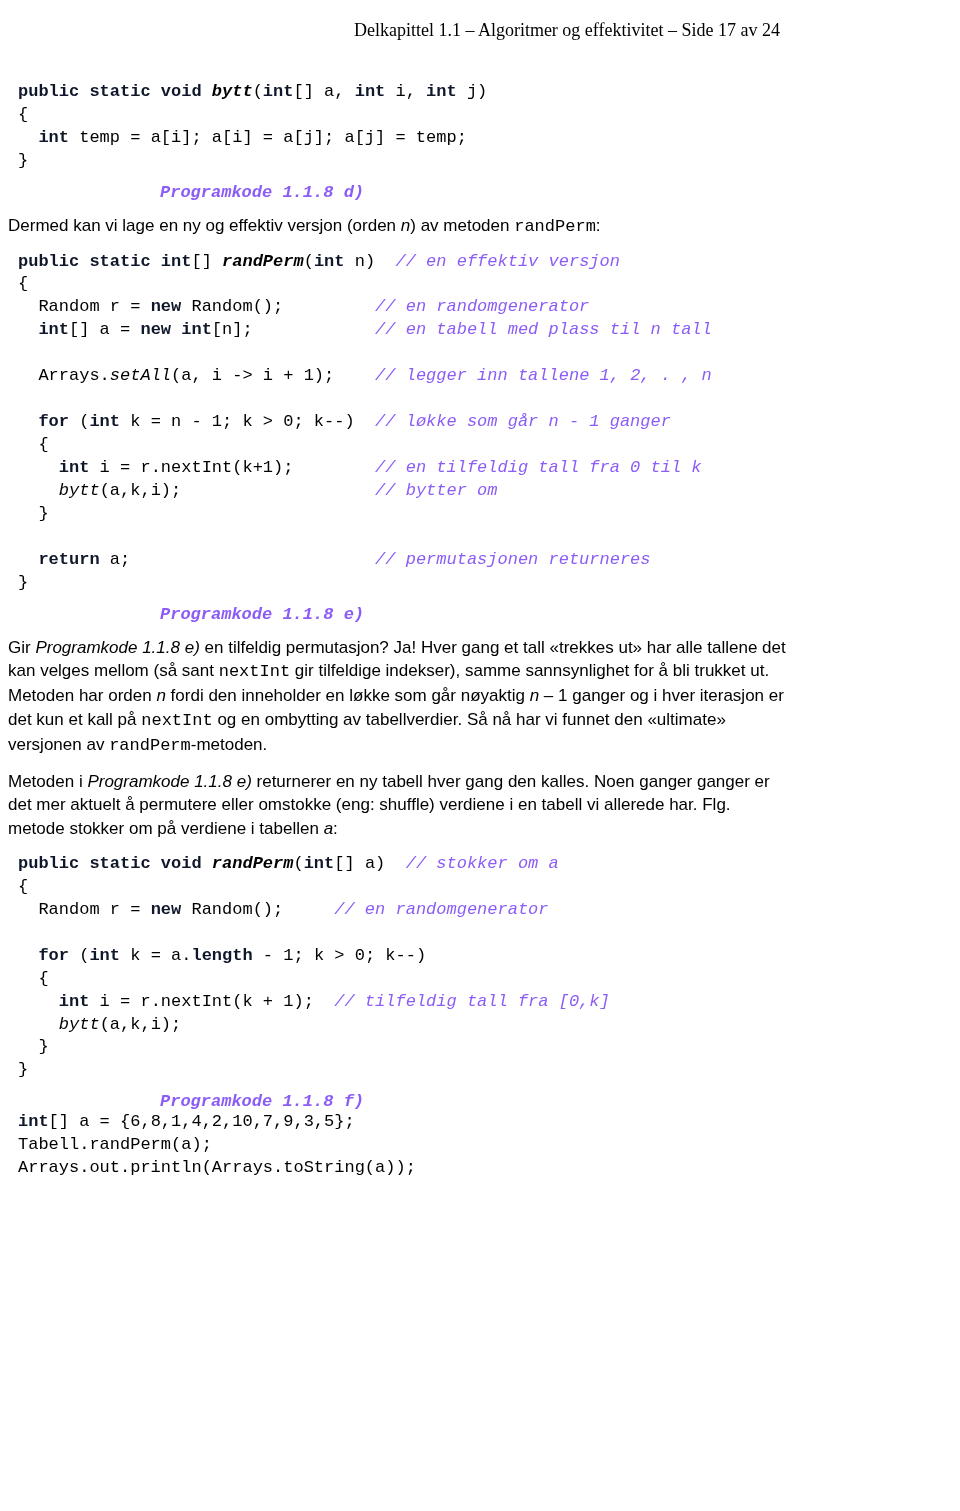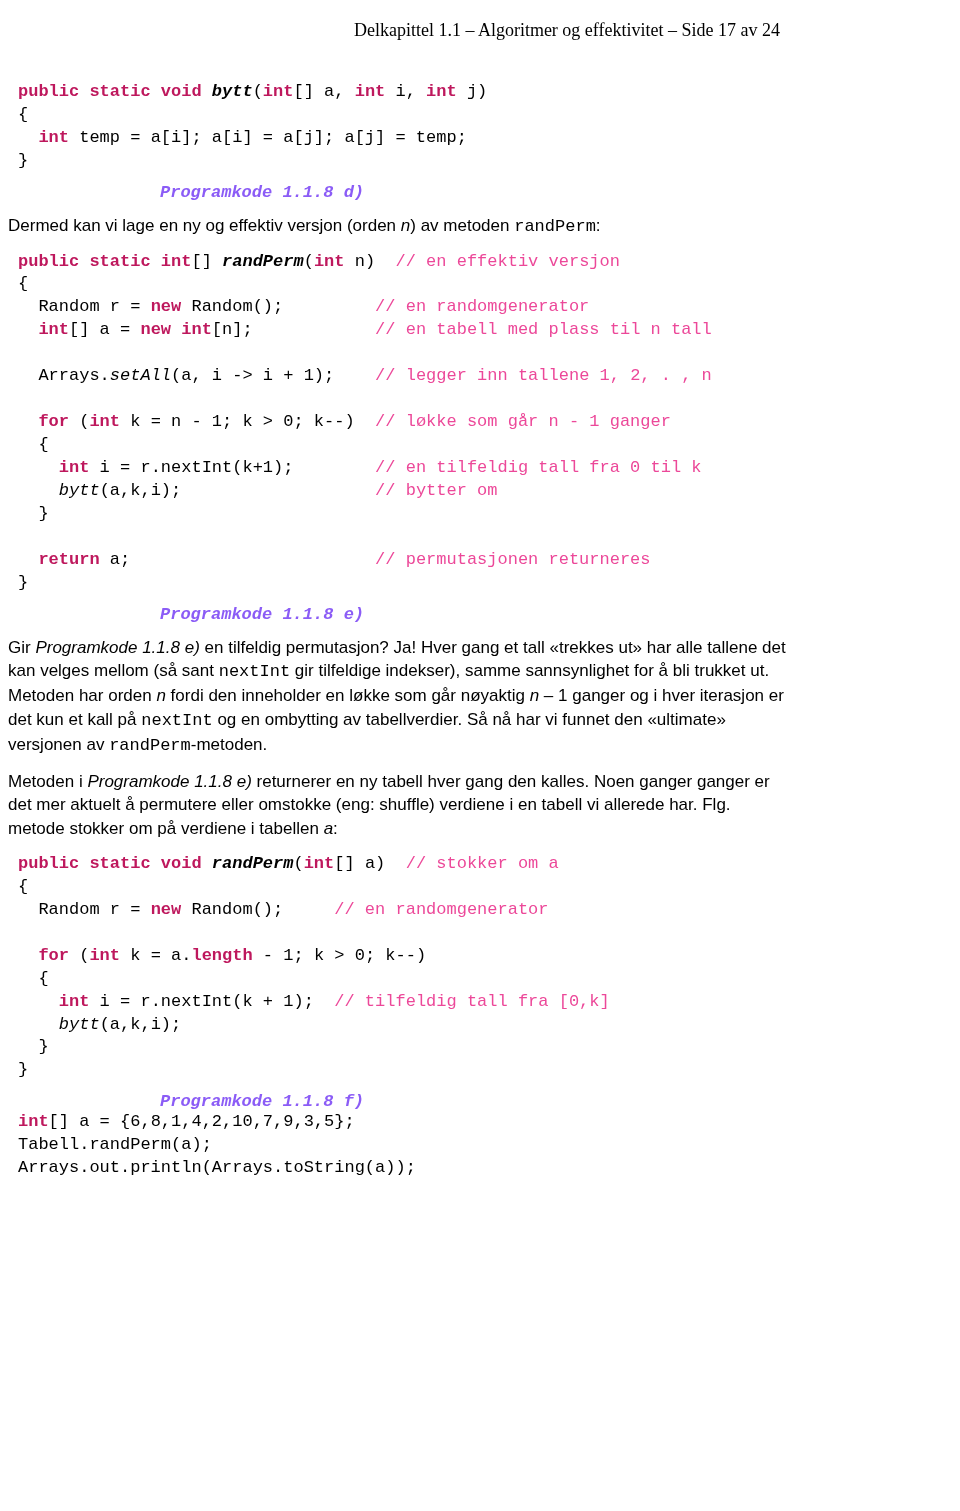--- a/index.html
+++ b/index.html
@@ -24,23 +24,23 @@
     margin-bottom: 40px;
     padding-right: 10px;
   }
   pre.code {
     font-family: "Courier New", Courier, monospace;
     font-size: 17px;
     line-height: 1.35;
     white-space: pre;
     margin: 0 0 10px 18px;
   }
-  .kw { color: #be185d; font-weight: bold; }
+  .kw { color: #0f172a; font-weight: bold; }
   .fn-ital { font-style: italic; font-weight: bold; }
-  .cm { color: #ec4899; }
+  .cm { color: #8b5cf6; font-style: italic; }
   .plabel { font-family: "Courier New", monospace; font-size: 17px; color: #8b5cf6; font-style: italic; font-weight: bold; margin-left: 160px; display:block; }
   p.body {
     font-size: 17px;
     line-height: 1.4;
     margin: 12px 0 12px 8px;
   }
   .mono { font-family: "Courier New", Courier, monospace; }
   .ital { font-style: italic; }
 </style>
 </head>

